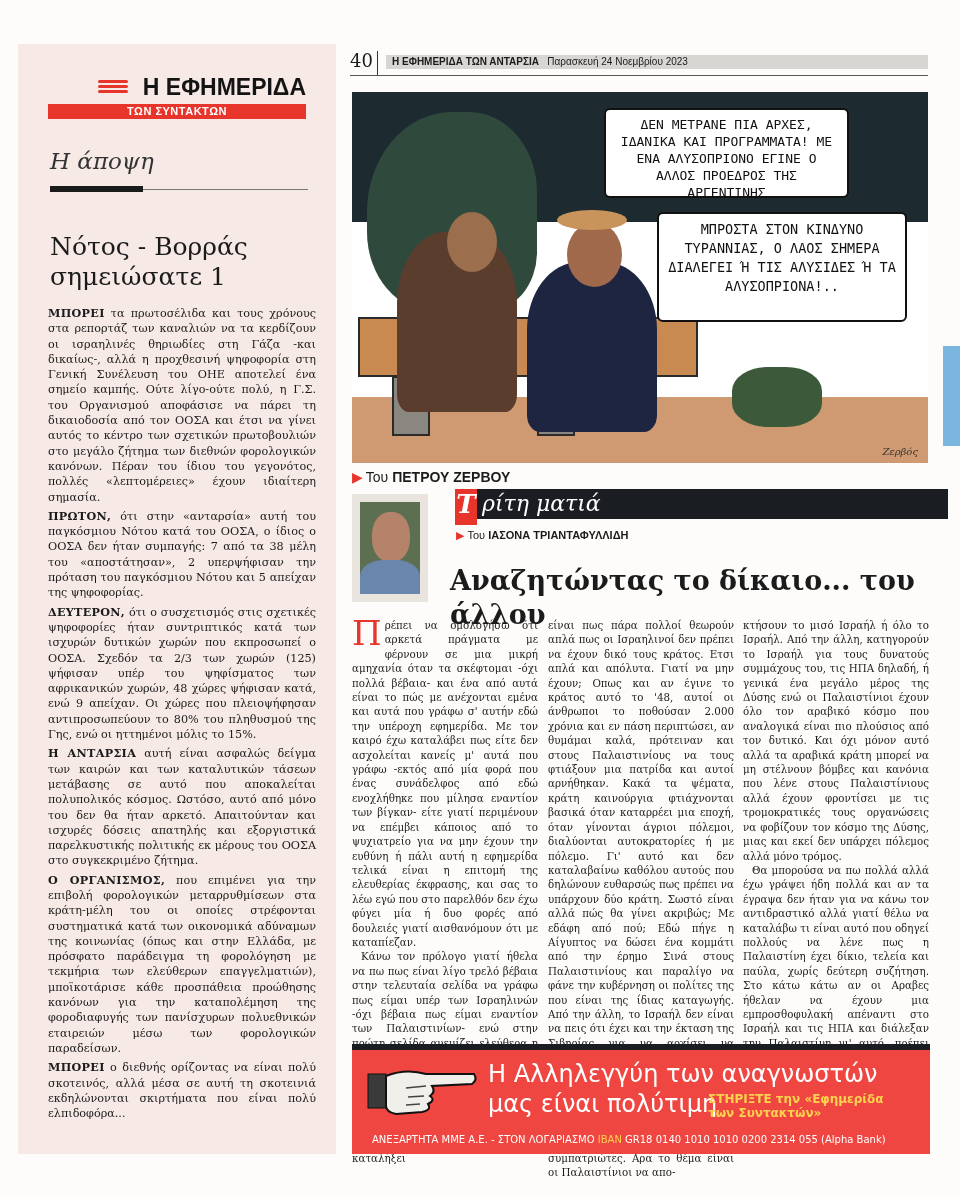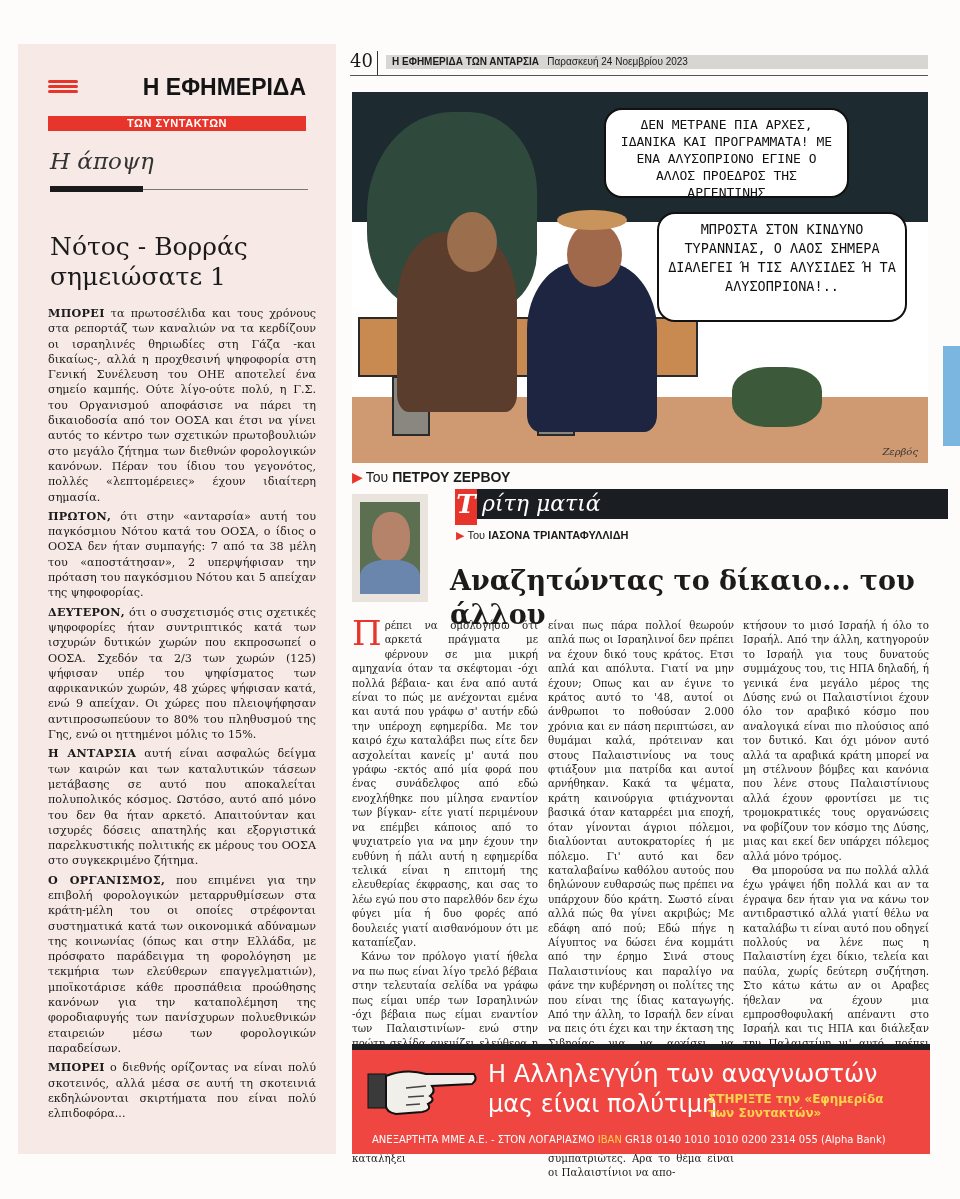--- a/index.html
+++ b/index.html
@@ -1,23 +1,23 @@
 <!DOCTYPE html>
 <html><head>
 <meta charset="utf-8">
 <style>
 *{box-sizing:border-box;margin:0;padding:0}
 body{width:960px;height:1199px;background:#fdfcfa;font-family:"DejaVu Serif",serif;color:#1b1b1b;position:relative;overflow:hidden}
 .leftcol{position:absolute;left:18px;top:44px;width:318px;height:1110px;background:#f6e9e6}
 .logo{position:absolute;left:48px;top:76px;width:258px}
-.logo-main{display:flex;align-items:center;justify-content:space-between;gap:13px}
+.logo-main{display:flex;align-items:center;justify-content:flex-end;gap:13px}
 .logo-streaks{width:30px;height:14px;display:flex;flex-direction:column;gap:2px;margin-right:2px}
 .logo-streaks span{height:3px;background:#e8352b;border-radius:2px;display:block}
 .logo-title{font-family:"Liberation Sans",sans-serif;font-weight:900;font-size:23px;letter-spacing:0;color:#141414;line-height:22px}
-.logo-sub{margin-top:18px;background:#e8352b;color:#fff;text-align:center;font-family:"Liberation Sans",sans-serif;font-weight:bold;font-size:11px;height:15px;line-height:15px;letter-spacing:.5px}
+.logo-sub{margin-top:6px;background:#e8352b;color:#fff;text-align:center;font-family:"Liberation Sans",sans-serif;font-weight:bold;font-size:11px;height:15px;line-height:15px;letter-spacing:.5px}
 .section-label{position:absolute;left:50px;top:148px;font-style:italic;font-size:23px;color:#333}
 .section-rule{position:absolute;left:50px;top:189px;width:258px;height:1px;background:#777}
 .section-rule-thick{position:absolute;left:50px;top:186px;width:93px;height:6px;background:#1b1b1b}
 .left-title{position:absolute;left:50px;top:232px;font-size:25px;line-height:30px;color:#1b1b1b;font-weight:normal}
 .left-body{position:absolute;left:48px;top:306px;width:268px;font-size:11.2px;line-height:15.3px;text-align:justify;hyphens:auto}
 .left-body p{margin-bottom:4px}
 .left-body b{font-weight:bold;letter-spacing:.3px}
 .header{position:absolute;left:350px;top:50px;width:578px;height:26px}
 .pagenum{position:absolute;left:0;top:0;font-size:18px;line-height:22px}
 .pagesep{position:absolute;left:27px;top:1px;width:1px;height:24px;background:#333}
@@ -30,21 +30,21 @@
 .cart-ground{position:absolute;left:0;top:305px;width:576px;height:66px;background:#cf9a72}
 .cart-bench{position:absolute;left:6px;top:225px;width:340px;height:60px;background:#c98a52;border:2px solid #2a2a2a}
 .cart-leg1{position:absolute;left:40px;top:284px;width:38px;height:60px;background:#8a8680;border:2px solid #2a2a2a}
 .cart-leg2{position:absolute;left:185px;top:284px;width:38px;height:60px;background:#8a8680;border:2px solid #2a2a2a}
 .cart-bush{position:absolute;left:380px;top:275px;width:90px;height:60px;background:#3c5a3a;border-radius:40%}
 .cart-man1{position:absolute;left:45px;top:140px;width:120px;height:180px;background:#5a3d2d;border-radius:40% 40% 10% 10%}
 .cart-man1-head{position:absolute;left:95px;top:120px;width:50px;height:60px;background:#9b6e4e;border-radius:50%}
 .cart-man2{position:absolute;left:175px;top:170px;width:130px;height:170px;background:#1d2540;border-radius:40% 40% 10% 10%}
 .cart-man2-head{position:absolute;left:215px;top:130px;width:55px;height:65px;background:#a0694b;border-radius:50%}
 .cart-hat{position:absolute;left:205px;top:118px;width:70px;height:20px;background:#c9935c;border-radius:50%}
-.bubble{position:absolute;background:#fff;border:2px solid #111;border-radius:18px;font-family:"DejaVu Sans Mono",monospace;font-size:13px;line-height:17px;text-transform:uppercase;color:#111;text-align:center;padding:6px 8px}
+.bubble{position:absolute;background:#fff;border:2px solid #111;border-radius:6px;font-family:"DejaVu Sans Mono",monospace;font-size:13px;line-height:17px;text-transform:uppercase;color:#111;text-align:center;padding:6px 8px}
 .bubble1{left:252px;top:16px;width:245px;height:90px}
 .bubble2{left:305px;top:120px;width:250px;height:110px;font-size:13.5px;line-height:19px}
 .signature{position:absolute;right:10px;bottom:6px;font-style:italic;font-size:10px;color:#333}
 .credit{position:absolute;left:352px;top:469px;font-family:"Liberation Sans",sans-serif;font-size:14px}
 .credit .arrow{color:#e8352b;margin-right:3px}
 .credit b{font-weight:bold}
 .photo{position:absolute;left:352px;top:494px;width:76px;height:108px;background:#e9e4de}
 .photo-inner{position:absolute;left:8px;top:8px;width:60px;height:92px;background:#5c6f50;overflow:hidden}
 .photo-face{position:absolute;left:12px;top:10px;width:38px;height:50px;background:#b5836a;border-radius:45%}
 .photo-shirt{position:absolute;left:0;top:58px;width:60px;height:40px;background:#6a86ad;border-radius:40% 40% 0 0}

